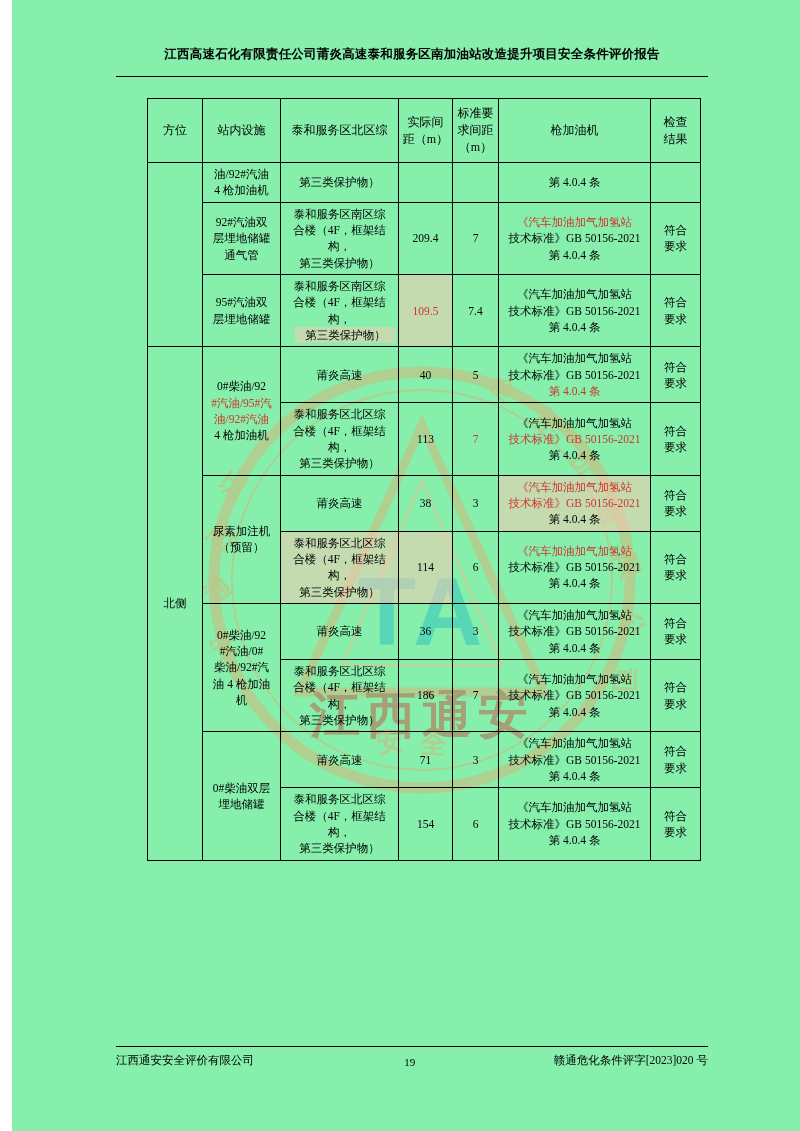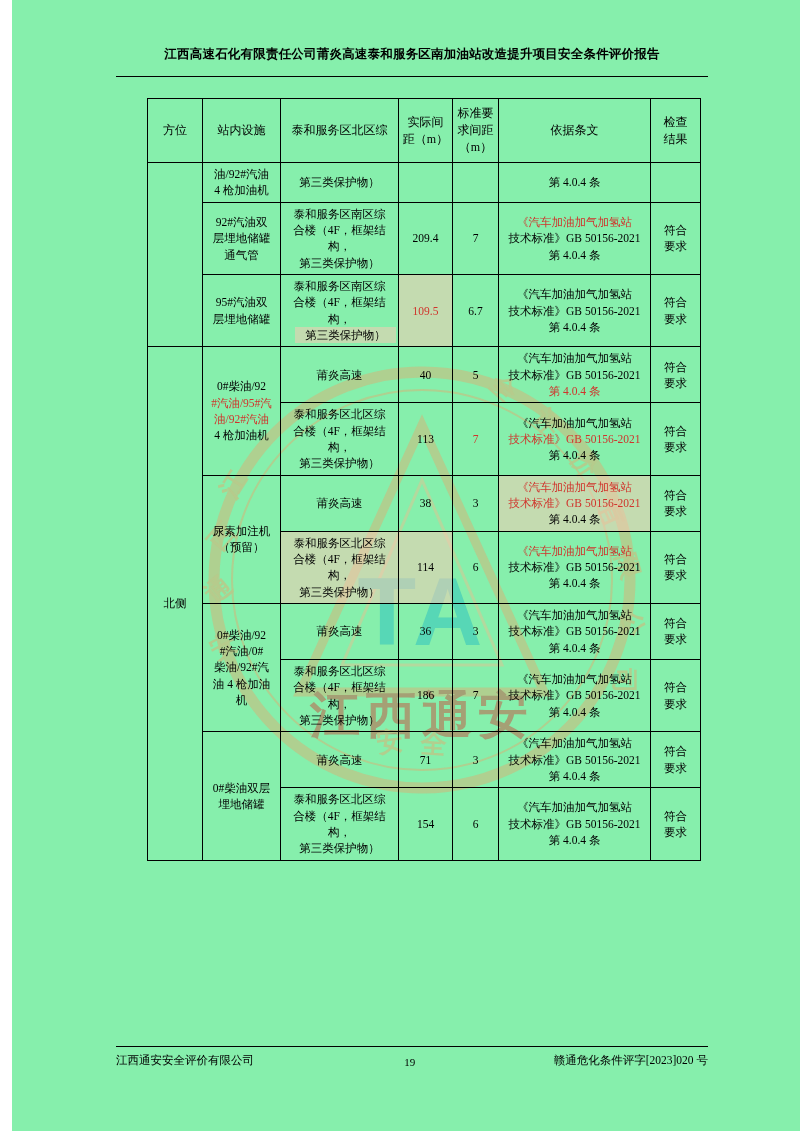--- a/index.html
+++ b/index.html
@@ -174,21 +174,21 @@
           <th>泰和服务区北区综</th>
           <th class="cell-lines">
             <span>实际间</span>
             <span>距（m）</span>
           </th>
           <th class="cell-lines">
             <span>标准要</span>
             <span>求间距</span>
             <span>（m）</span>
           </th>
-          <th>依据条文</th>
+          <th>枪加油机</th>
           <th class="cell-lines">
             <span>检查</span>
             <span>结果</span>
           </th>
         </tr>
       </thead>
       <tbody>
 
         <tr>
           <td rowspan="3"></td>
@@ -235,21 +235,21 @@
           <td class="cell-lines">
             <span>95#汽油双</span>
             <span>层埋地储罐</span>
           </td>
           <td class="cell-lines">
             <span>泰和服务区南区综</span>
             <span>合楼（4F，框架结构，</span>
             <span class="hl">第三类保护物）</span>
           </td>
           <td class="r hl">109.5</td>
-          <td>6.7</td>
+          <td>7.4</td>
           <td class="cell-lines">
             <span>《汽车加油加气加氢站</span>
             <span>技术标准》GB 50156-2021</span>
             <span>第 4.0.4 条</span>
           </td>
           <td class="cell-lines">
             <span>符合</span>
             <span>要求</span>
           </td>
         </tr>

